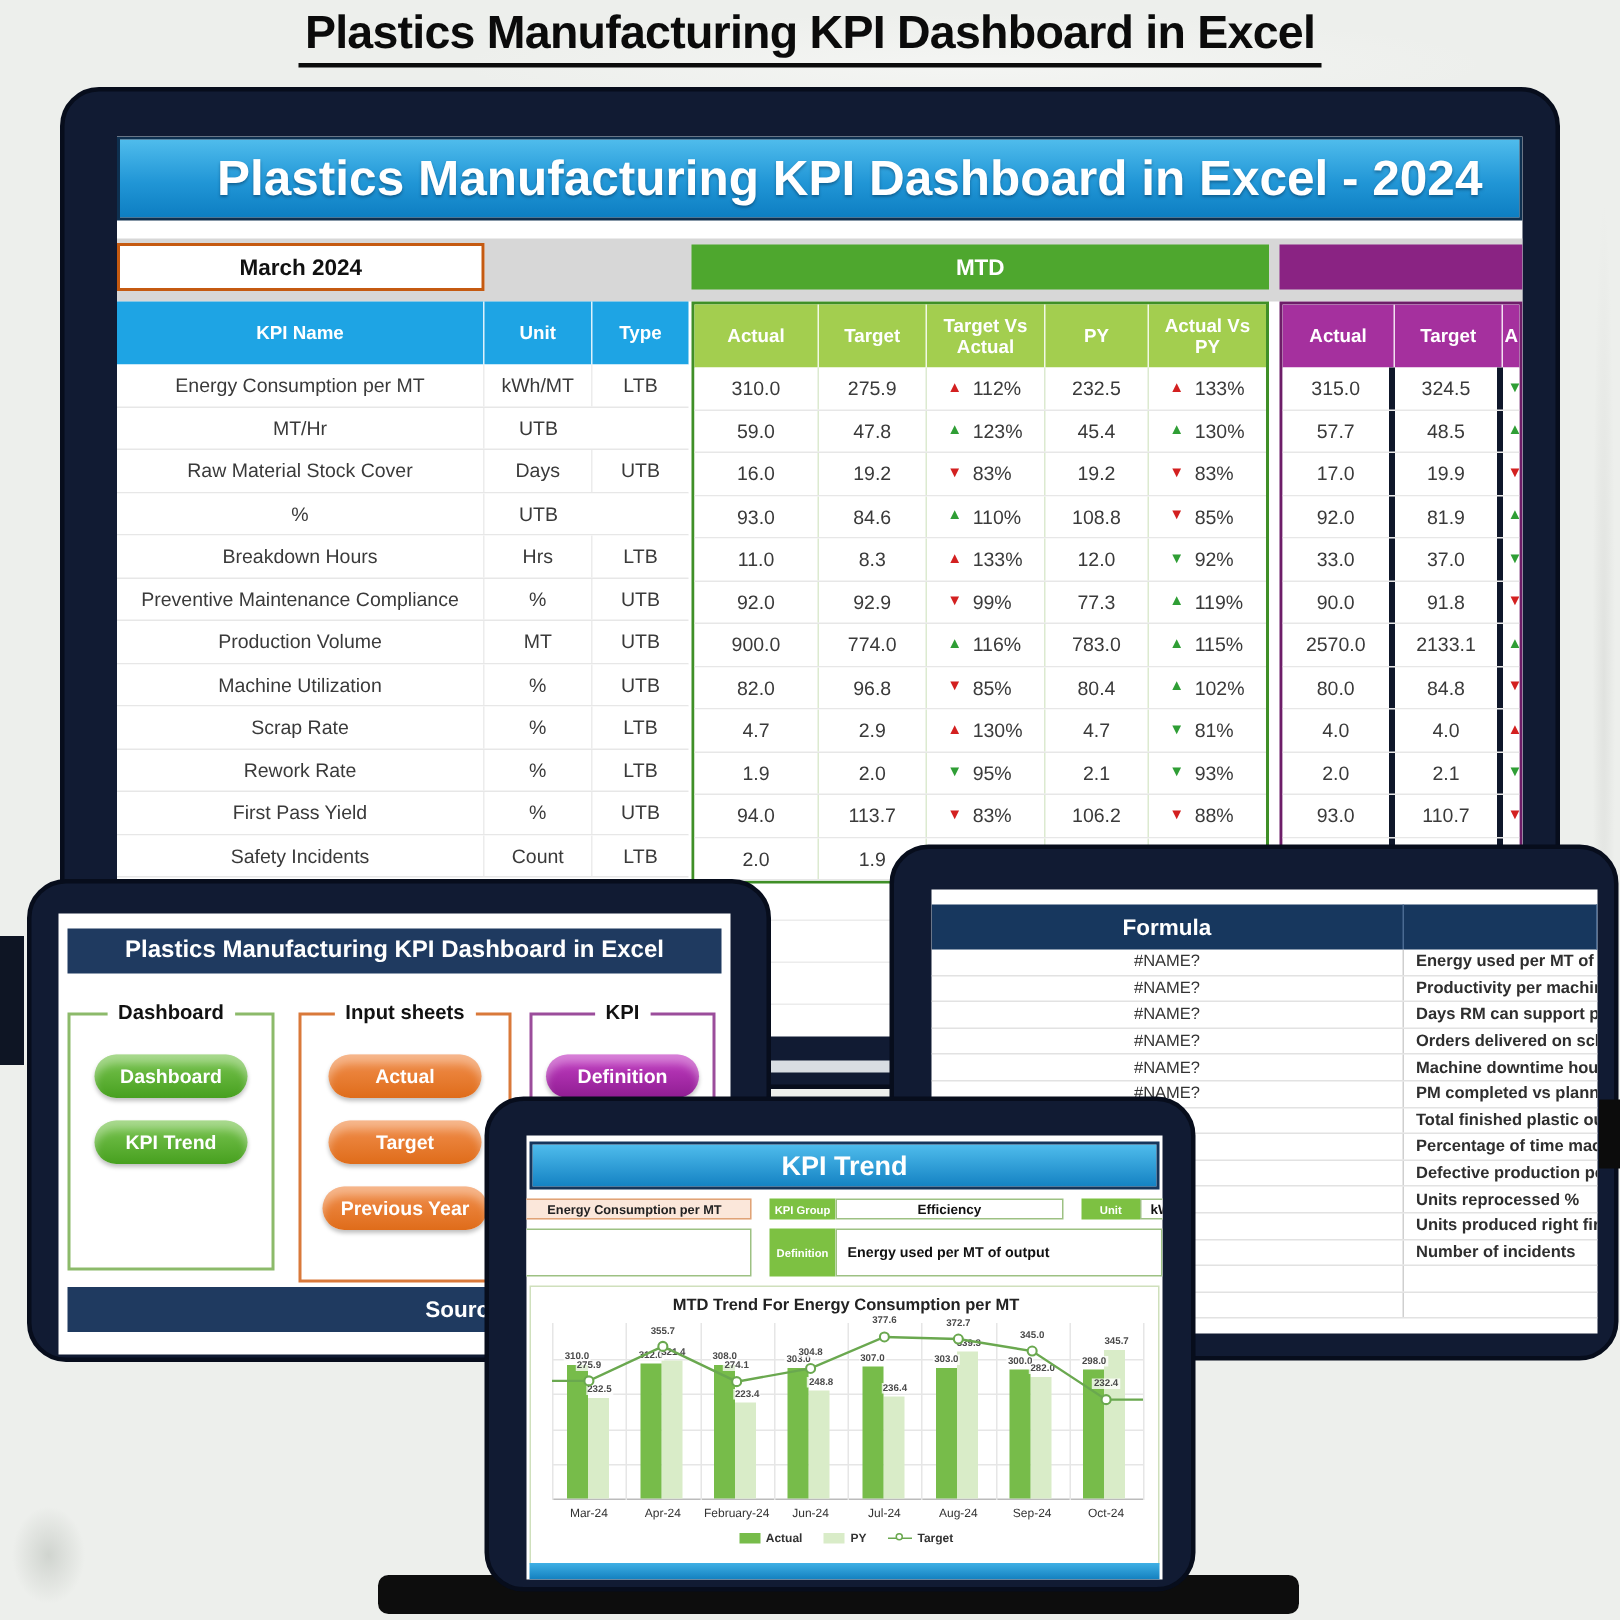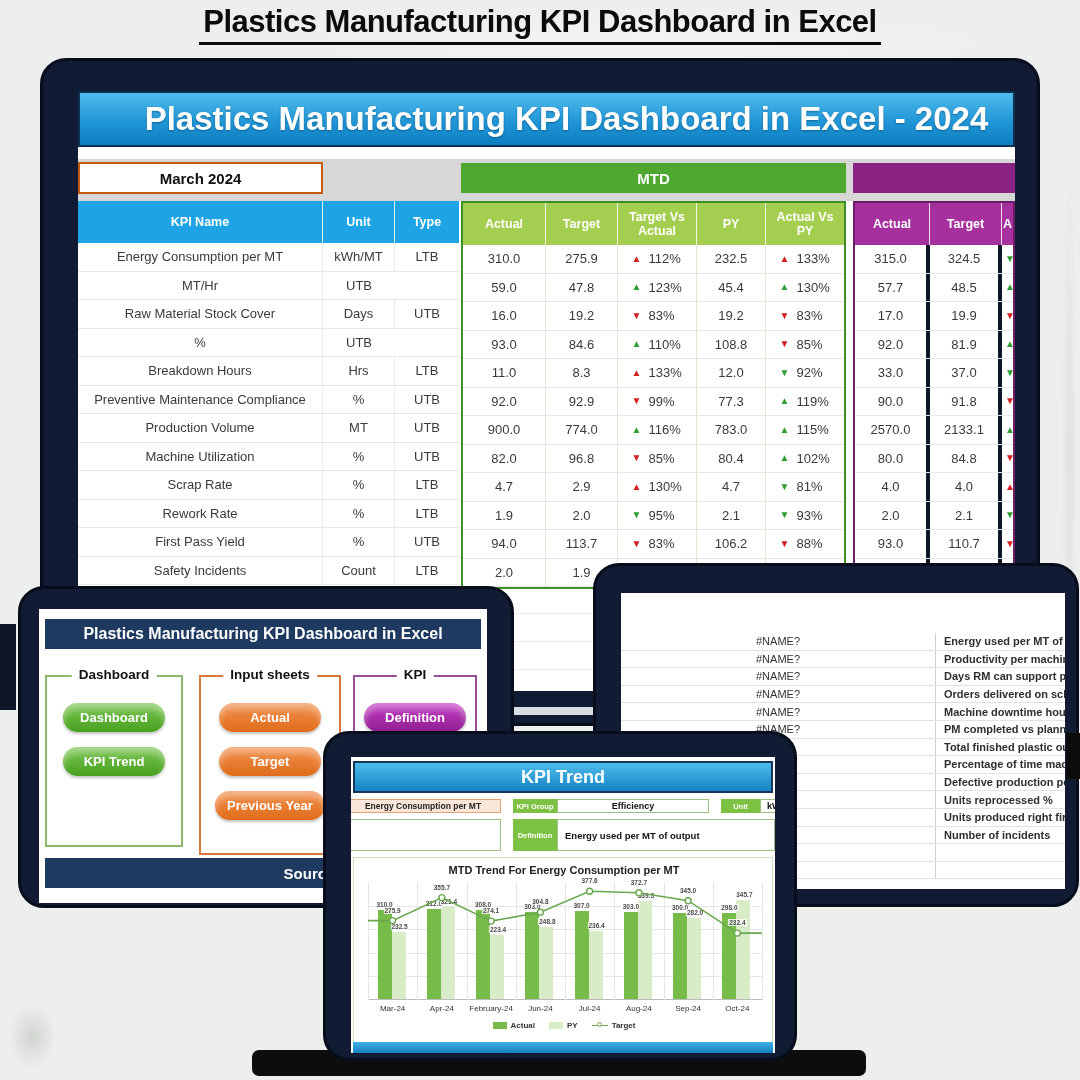--- a/index.html
+++ b/index.html
@@ -479,20 +479,24 @@
 
       <div class="faint-line" style="top:522px"></div>
       <div class="faint-line" style="top:550px"></div>
       <div class="faint-line" style="top:578px"></div>
     </div>
     <div class="main-bottom-strip"></div>
   </div>
 
   <div class="laptop laptop-def">
     <div class="screen screen-def">
+      <div class="def-head">
+        <div class="hc">Formula</div>
+        <div class="hc"></div>
+      </div>
       <div class="def-rows">
           <div class="def-r">
             <div class="def-formula">#NAME?</div>
             <div class="def-desc">Energy used per MT of output</div>
           </div>
           <div class="def-r">
             <div class="def-formula">#NAME?</div>
             <div class="def-desc">Productivity per machine hour</div>
           </div>
           <div class="def-r">

